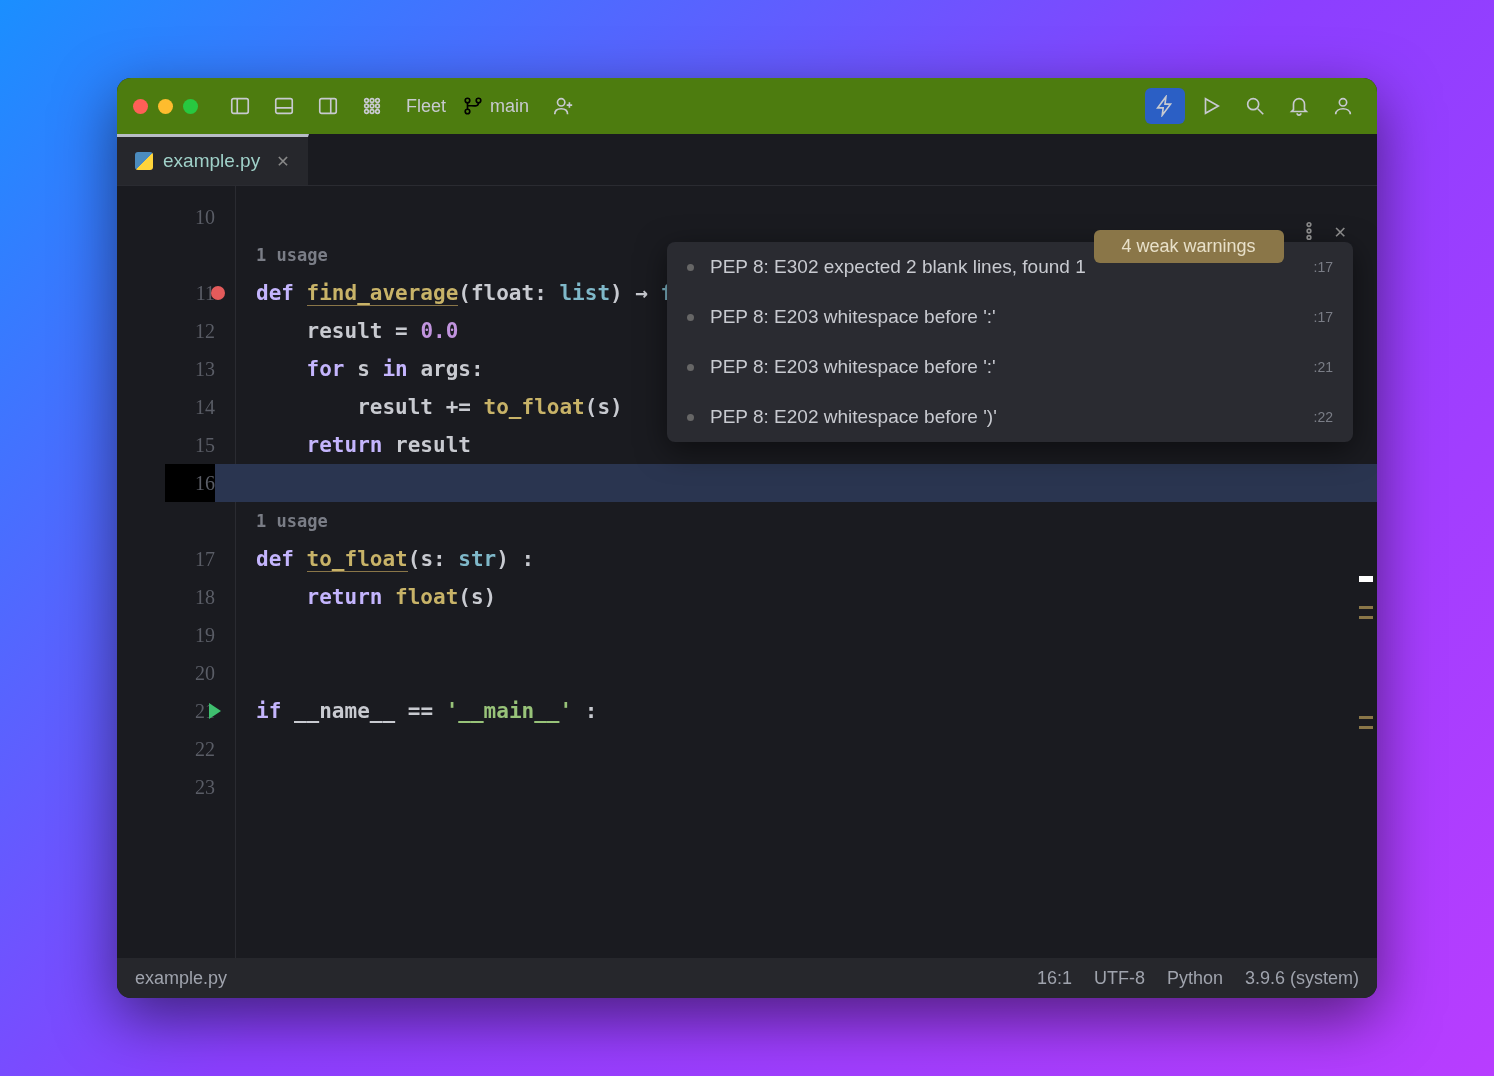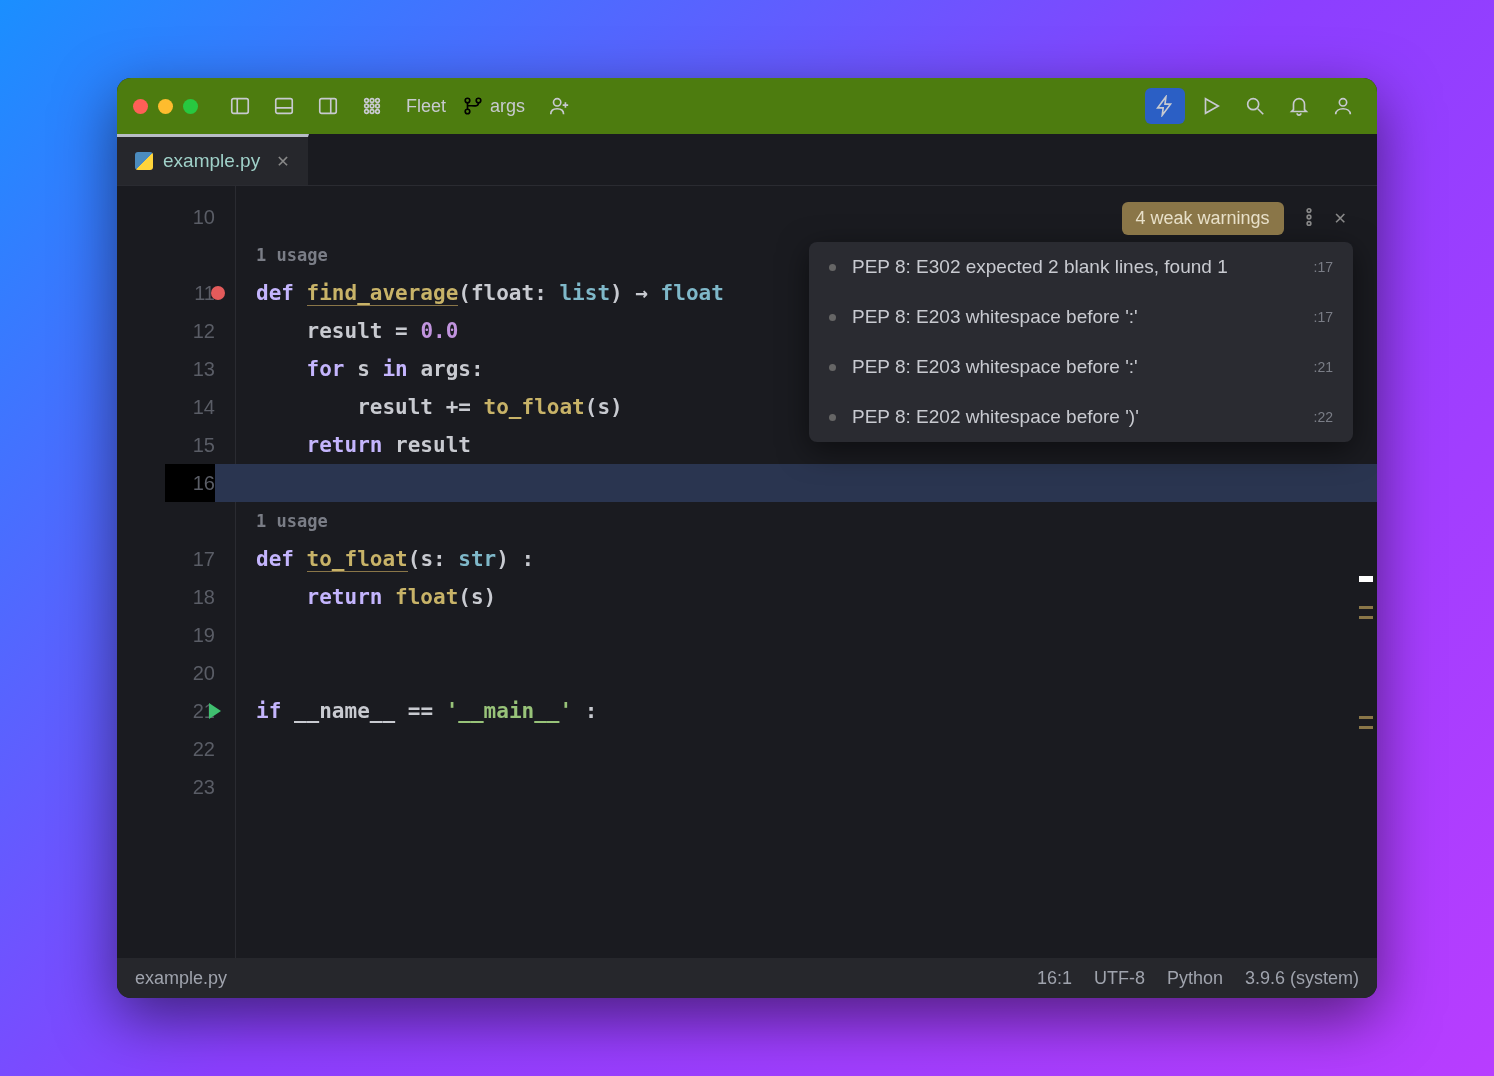--- a/index.html
+++ b/index.html
@@ -81,21 +81,21 @@
     display: flex;
     position: relative;
     overflow: hidden;
   }
   .gutter {
     width: 118px;
     padding-top: 12px;
     background: #1a1b20;
     display: flex;
     flex-direction: column;
-    font-family: Liberation Sans, sans-serif;
+    font-family: Liberation Serif, serif;
     padding-left: 48px;
   }
   .gln {
     height: 38px;
     display: flex;
     align-items: center;
     justify-content: flex-end;
     padding-right: 20px;
     color: #5a5d66;
     font-size: 20px;
@@ -139,42 +139,43 @@
   .fn { color: #c8b368; }
   .typ { color: #7fb8c9; }
   .num { color: #c194de; }
   .str { color: #98c379; }
   .ident { color: #c8cad0; }
   .underline { border-bottom: 1px solid #8a7648; }
   .problems-panel {
     position: absolute;
     top: 56px;
     right: 24px;
-    width: 544px;
+    width: 686px;
     background: #2a2b31;
     border-radius: 8px;
     box-shadow: 0 8px 30px rgba(0,0,0,0.5);
     overflow: hidden;
     z-index: 10;
   }
   .problems-header {
     position: absolute;
     top: 16px;
     right: 30px;
     display: flex;
     align-items: center;
     gap: 14px;
     z-index: 11;
   }
   .warn-badge {
     background: #8a7648;
     color: #e8e0c9;
-    padding: 6px 14px;
+    padding: 6px 28px;
     border-radius: 6px;
     font-size: 18px;
+    margin-top: 28px;
   }
   .hdr-btn { color: #888; cursor: pointer; }
   .problem-row {
     display: flex;
     align-items: center;
     padding: 14px 20px;
     color: #c8cad0;
     font-size: 19px;
   }
   .problem-row .dot { width: 7px; height: 7px; background: #666; border-radius: 50%; margin-right: 16px; flex-shrink:0;}
@@ -240,21 +241,21 @@
         </svg>
     </div>
     <div class="tb-text">Fleet</div>
     <div class="tb-group">
       <svg class="svg-icon" viewBox="0 0 24 24">
           <circle cx="6" cy="6" r="2.5"></circle>
           <circle cx="18" cy="6" r="2.5"></circle>
           <circle cx="6" cy="18" r="2.5"></circle>
           <path d="M6 8.5v7M18 8.5c0 5-6 3-12 3"></path>
         </svg>
-      <span class="tb-text" style="padding-left:2px">args</span>
+      <span class="tb-text" style="padding-left:2px">main</span>
     </div>
     <div class="tb-btn">
       <svg class="svg-icon" viewBox="0 0 24 24">
           <circle cx="10" cy="8" r="4"></circle>
           <path d="M3 21c0-4 3-6 7-6s7 2 7 6"></path>
           <line x1="19" y1="8" x2="19" y2="14"></line>
           <line x1="16" y1="11" x2="22" y2="11"></line>
         </svg>
     </div>
     <div class="spacer"></div>

